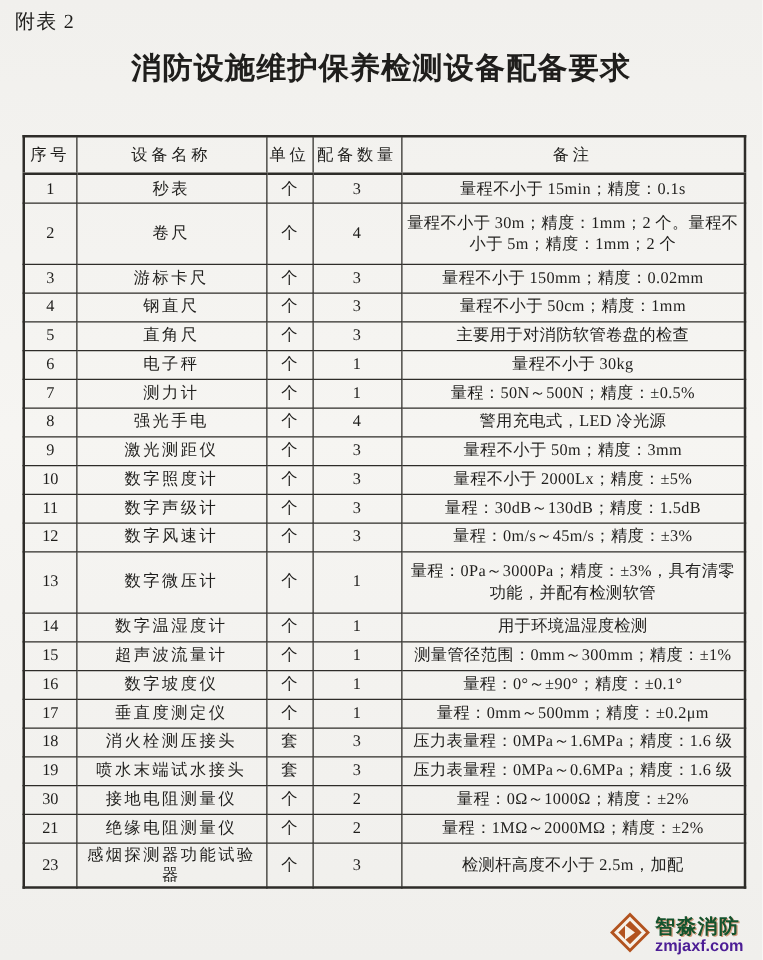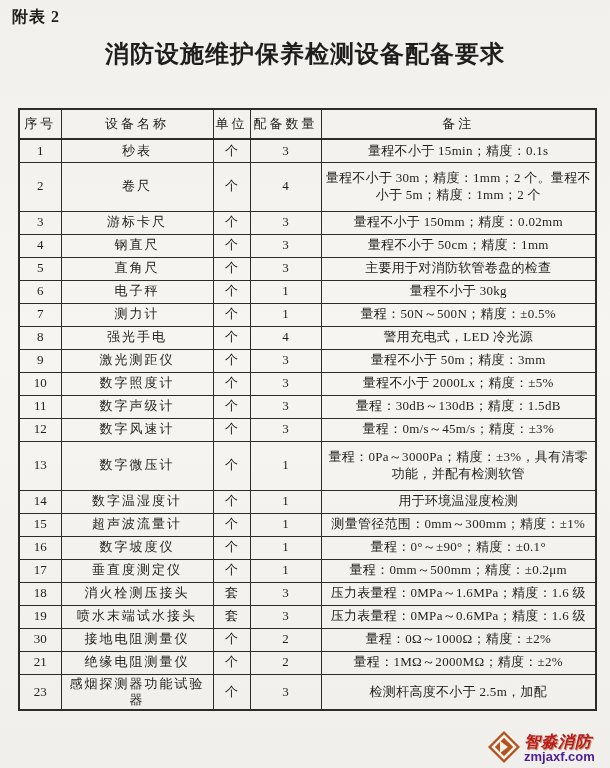--- a/index.html
+++ b/index.html
@@ -4,21 +4,21 @@
 <style>
   html,body{margin:0;padding:0;}
   body{
     width:610px;height:768px;overflow:hidden;position:relative;
     background:linear-gradient(180deg,#f1f0ed 0%,#f6f5f2 45%,#f0efec 100%);
     font-family:"Liberation Serif","DejaVu Serif",serif;
     color:#1f1e1c;
   }
   .page-tag{
     position:absolute;top:7px;left:12px;
-    font-size:16px;font-weight:bold;letter-spacing:1px;
+    font-size:16px;font-weight:normal;letter-spacing:1px;
   }
   .doc-title{
     position:absolute;top:38px;left:0;right:0;
     text-align:center;font-size:24px;font-weight:bold;letter-spacing:1px;
   }
   table.equip{
     position:absolute;top:108px;left:18px;width:579px;
     border-collapse:collapse;table-layout:fixed;
     background:transparent;
   }
@@ -44,23 +44,22 @@
   td.col-remark{text-align:left;padding:1px 6px;letter-spacing:0.3px;}
   
   .watermark{
     position:absolute;left:486px;top:729px;width:118px;height:39px;
     display:flex;align-items:center;z-index:5;
   }
   .wm-icon{flex:0 0 auto;margin-right:2px;}
   .wm-text{display:flex;flex-direction:column;align-items:flex-start;}
   .wm-brand{
     font-size:16px;font-weight:bold;line-height:17px;letter-spacing:1px;
-    color:#b91c1c;text-shadow:1px 1px 0 rgba(178,82,30,.55);
+    color:#14532d;text-shadow:1px 1px 0 rgba(178,82,30,.55);
     white-space:nowrap;
-    font-style:italic;
   }
   .wm-url{
     font-size:13px;font-weight:bold;line-height:14px;
     color:#4c1d95;white-space:nowrap;
     font-family:"Liberation Sans","DejaVu Sans",sans-serif;
   }
 </style>
 </head>
 <body>
 

